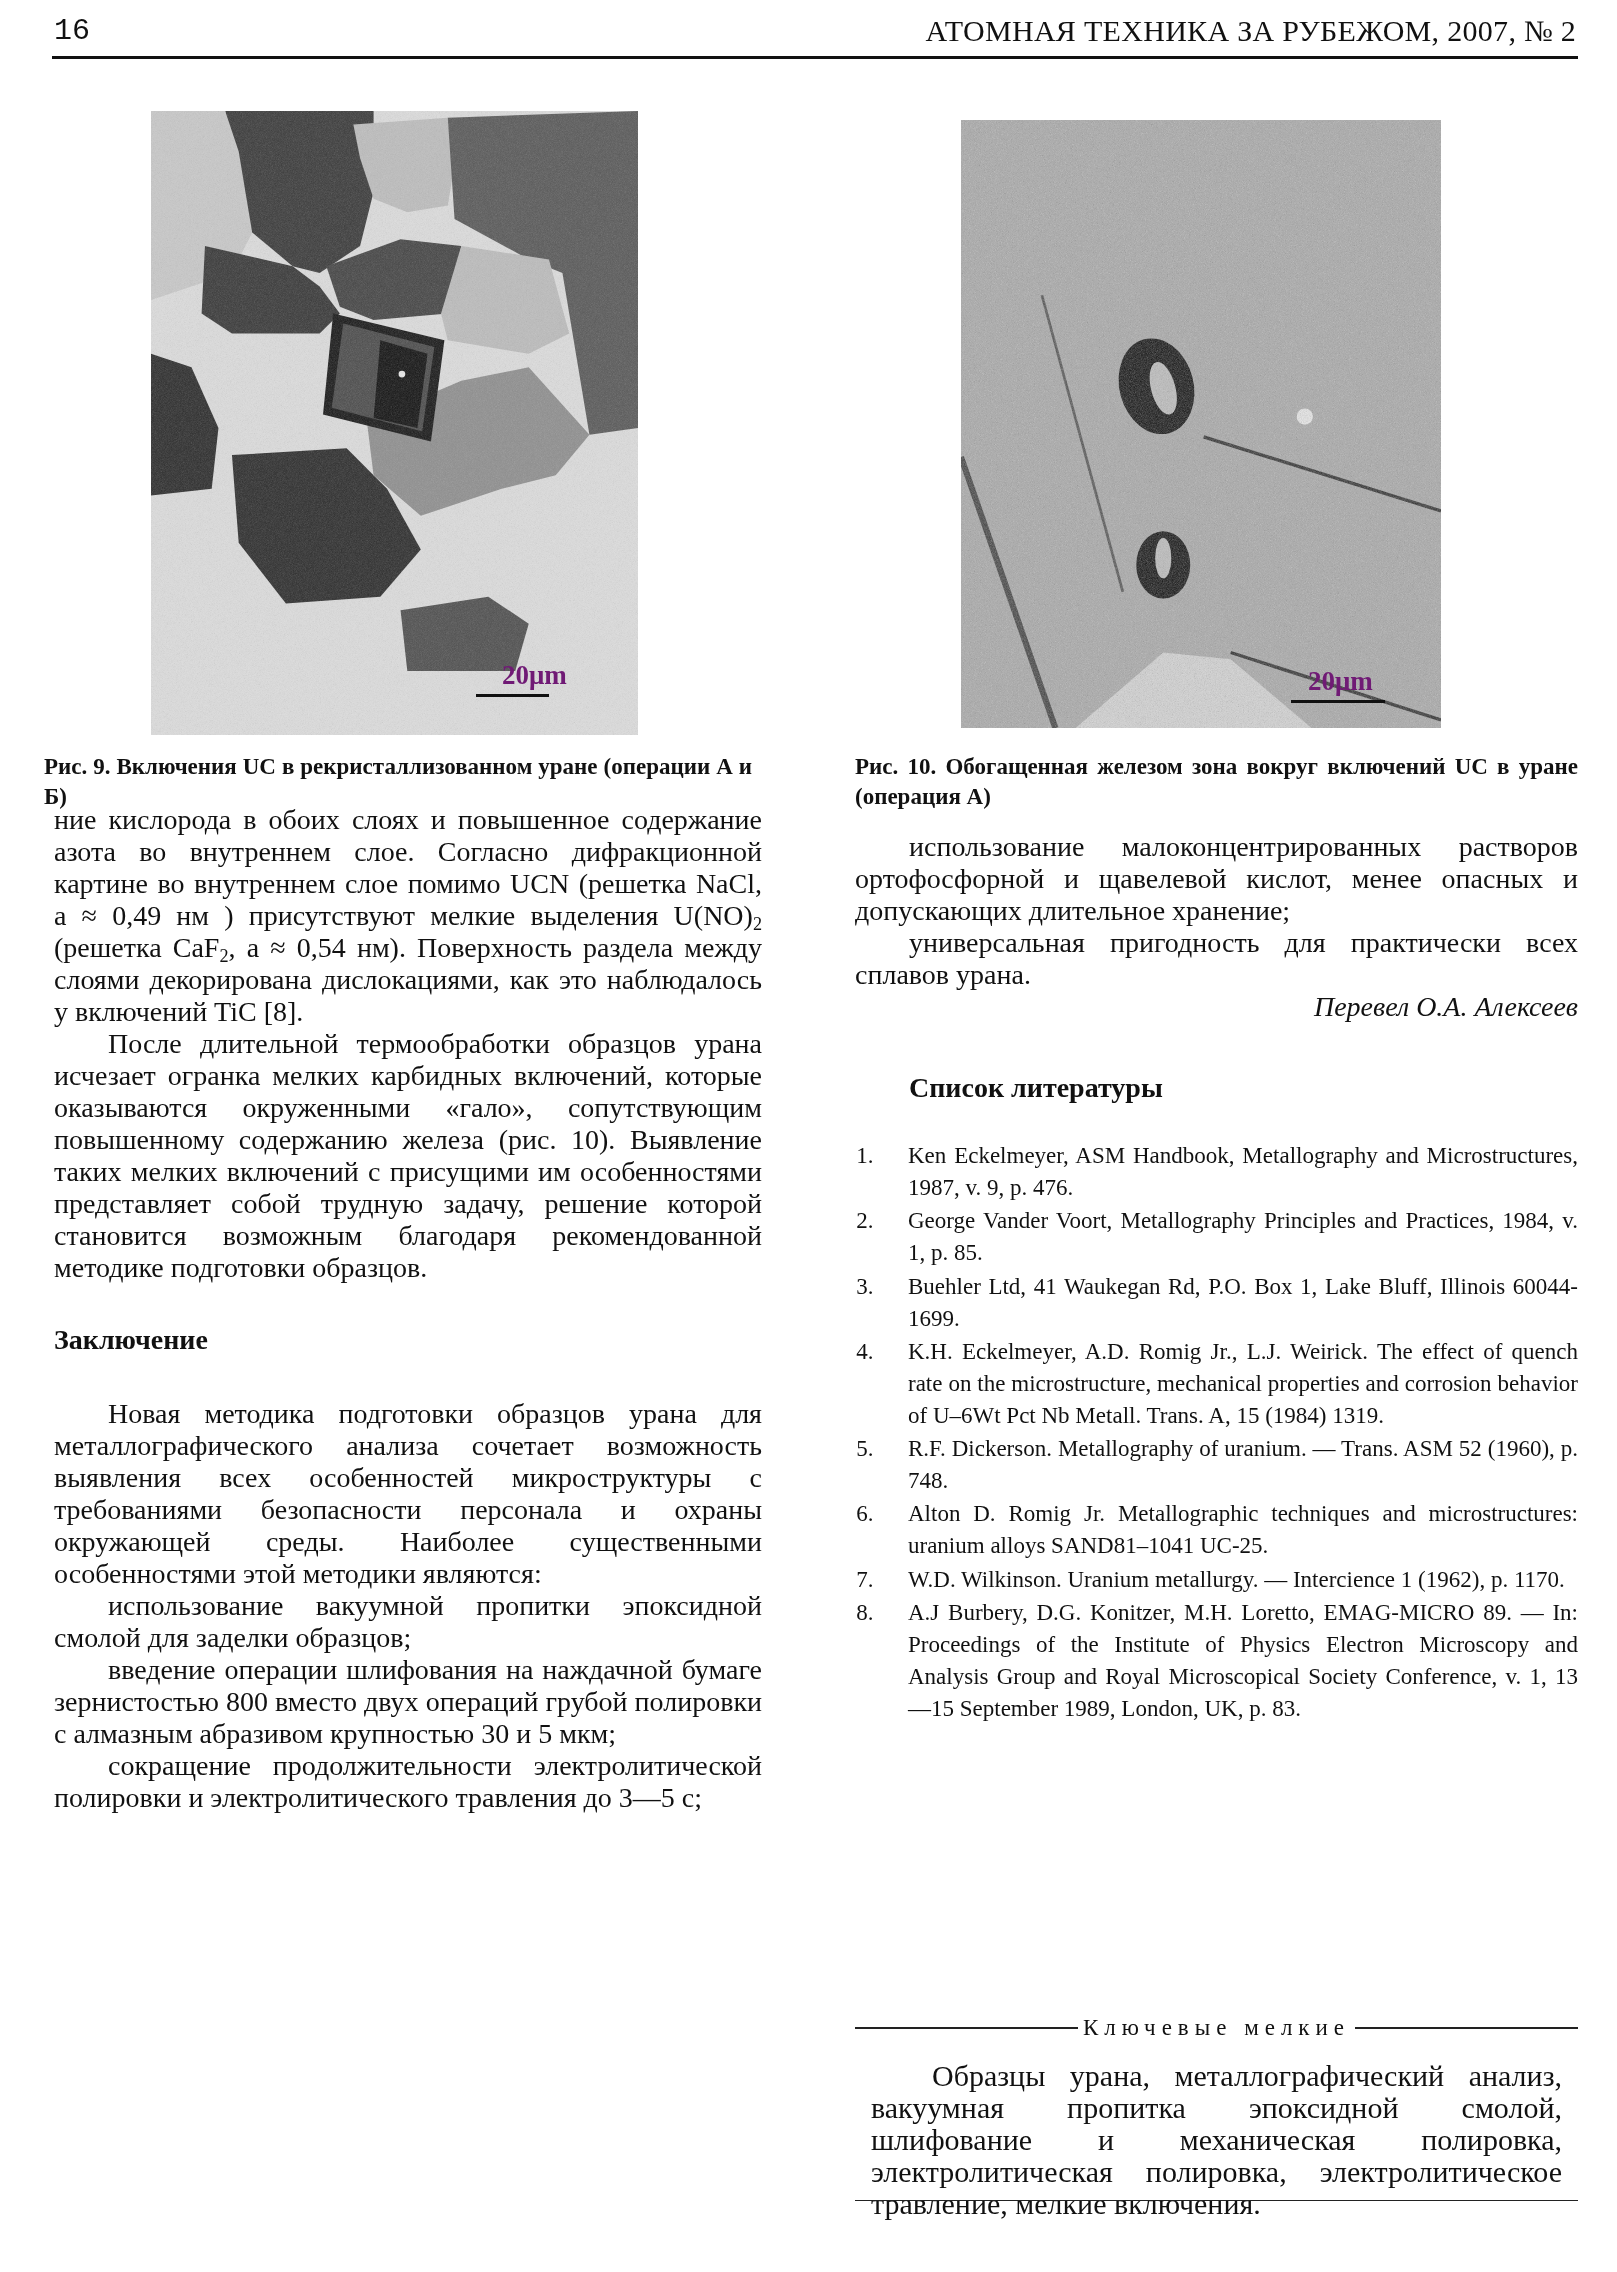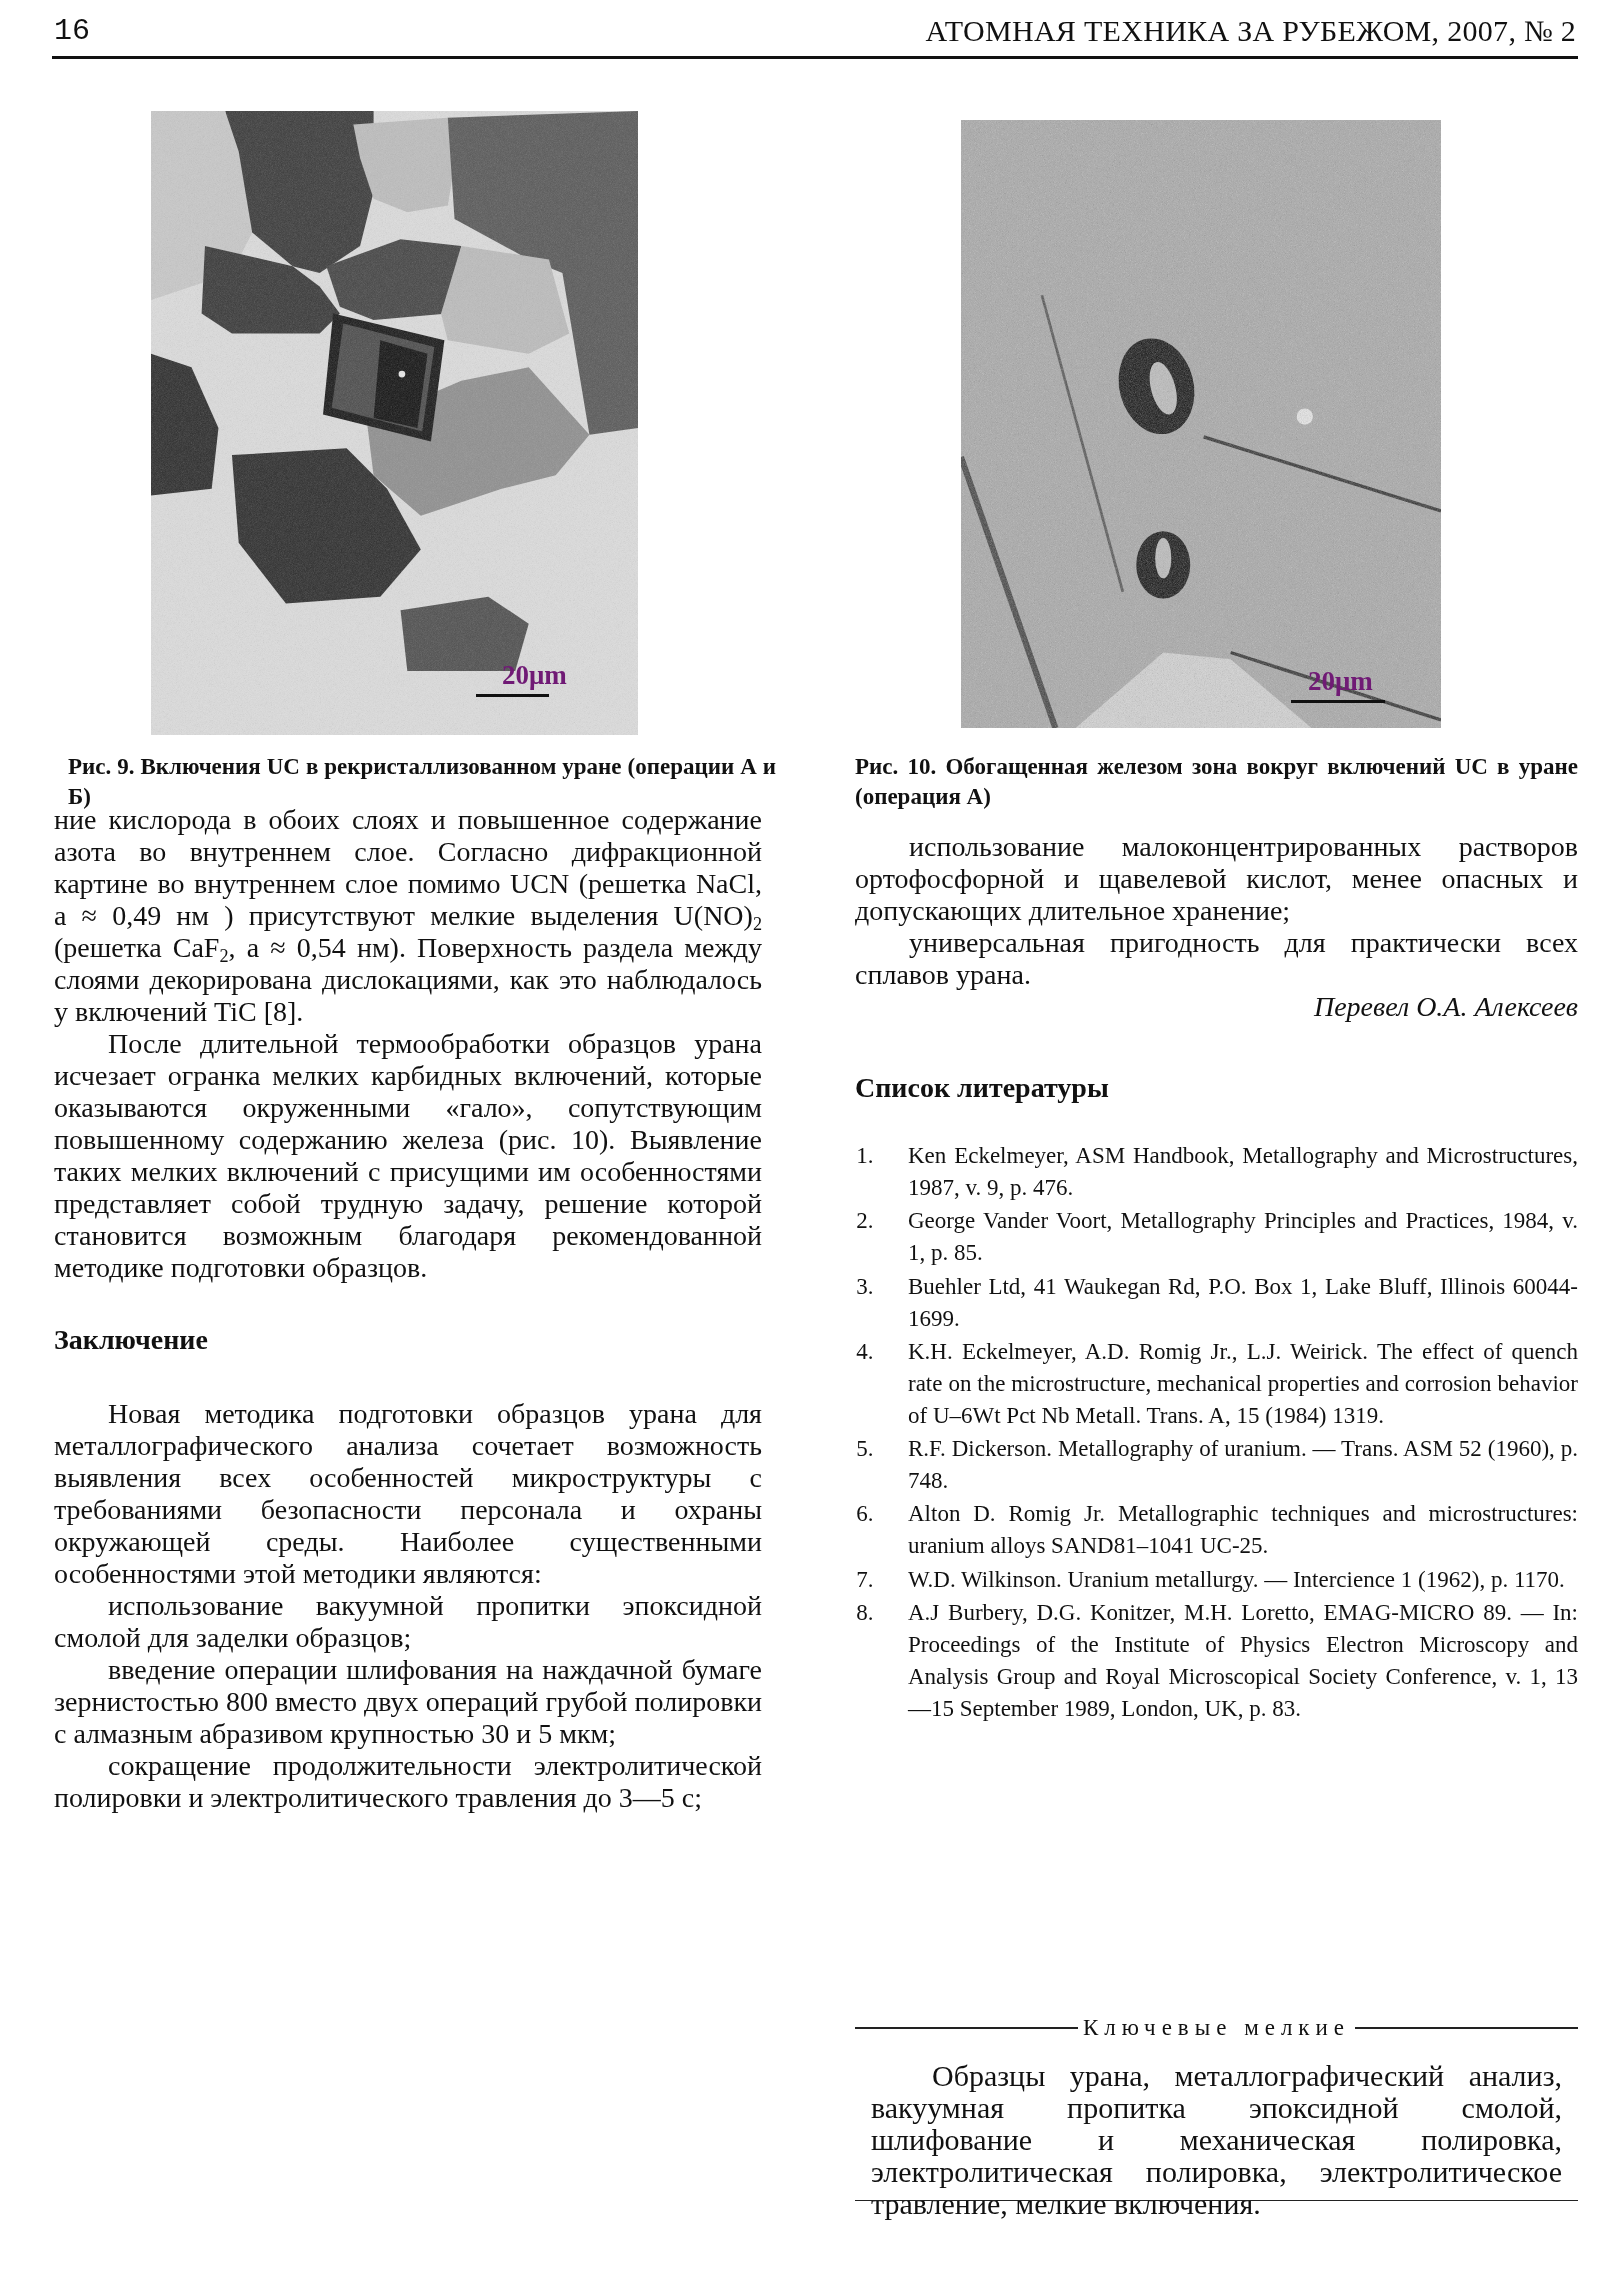--- a/index.html
+++ b/index.html
@@ -14,34 +14,34 @@
   
   .figure { position: absolute; overflow: hidden; background: #9a9a9a; }
   #fig9 { left: 151px; top: 111px; width: 487px; height: 624px; background: #d8d8d8; }
   #fig10 { left: 961px; top: 120px; width: 480px; height: 608px; background: #b9b9b9; }
   .fig-svg { width: 100%; height: 100%; display: block; }
   .scale-label { position: absolute; font-size: 27px; font-weight: bold; color: #701a75; }
   .scale-bar { position: absolute; height: 3.4px; background: #111; }
 
   
   .caption { position: absolute; font-weight: bold; font-size: 23px; line-height: 30px; text-align: justify; }
-  #cap9 { left: 68px; top: 752px; width: 708px; }
+  #cap9 { left: 44px; top: 752px; width: 708px; }
   #cap10 { left: 855px; top: 752px; width: 723px; }
 
   
   .col { position: absolute; font-size: 28px; line-height: 32px; text-align: justify; }
   #col-left { left: 54px; top: 804px; width: 708px; }
   #col-right { left: 855px; top: 831px; width: 723px; }
   .col p { margin: 0; }
   .indent { text-indent: 54px; }
   .noindent { text-indent: 0; }
   .section-head { font-weight: bold; font-size: 28px; margin: 0; }
   #h-concl { margin-top: 40px; margin-bottom: 42px; }
   .translator { font-style: italic; text-align: right; margin: 0; }
-  #h-refs { margin-top: 49px; margin-bottom: 36px; }
+  #h-refs { margin-top: 49px; margin-bottom: 36px; margin-left: 54px; }
   sub { font-size: 0.65em; vertical-align: -0.25em; line-height: 0; }
 
   
   .refs { list-style: none; margin: 0; padding: 0; font-size: 23px; line-height: 32px; }
   .ref { position: relative; padding-left: 53px; text-align: justify; margin-bottom: 1.3px; }
   .ref-num { position: absolute; left: 1.3px; top: 0; }
 
   
   #kw-box { left: 855px; top: 2012px; width: 723px; }
   #kw-title-row { display: flex; align-items: center; font-size: 23px; line-height: 32px; }

